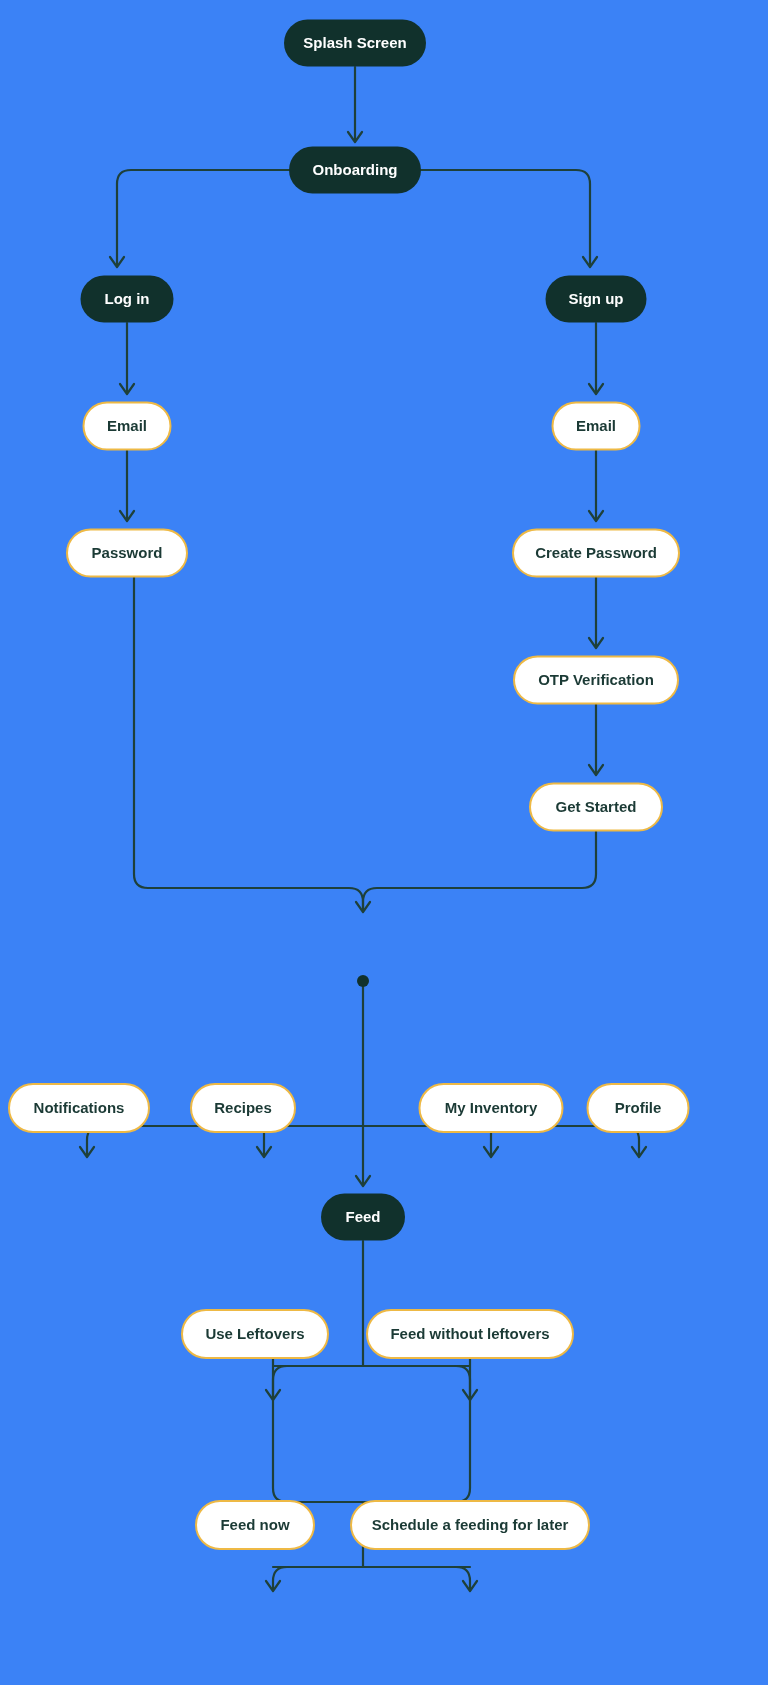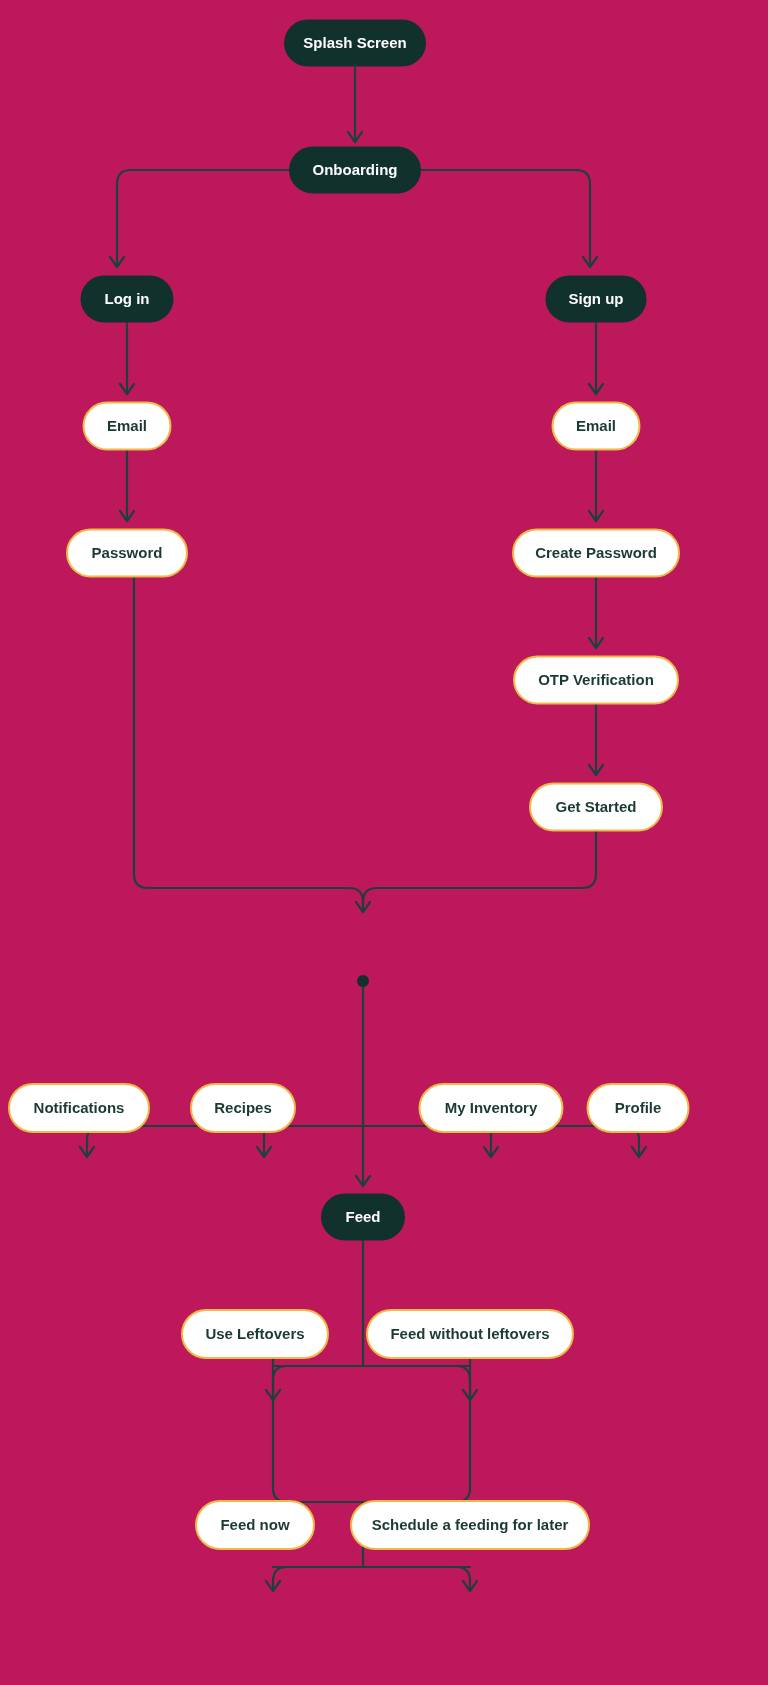--- a/index.html
+++ b/index.html
@@ -10,21 +10,21 @@
   body {
     width: 768px;
     height: 1685px;
     overflow: hidden;
     font-family: "Liberation Sans", sans-serif;
   }
   #flow-root {
     position: relative;
     width: 768px;
     height: 1685px;
-    background: #be185d;
+    background: #3b82f6;
   }
   svg#flow-svg {
     position: absolute;
     left: 0;
     top: 0;
     width: 768px;
     height: 1685px;
     display: block;
   }
   .node-label {

